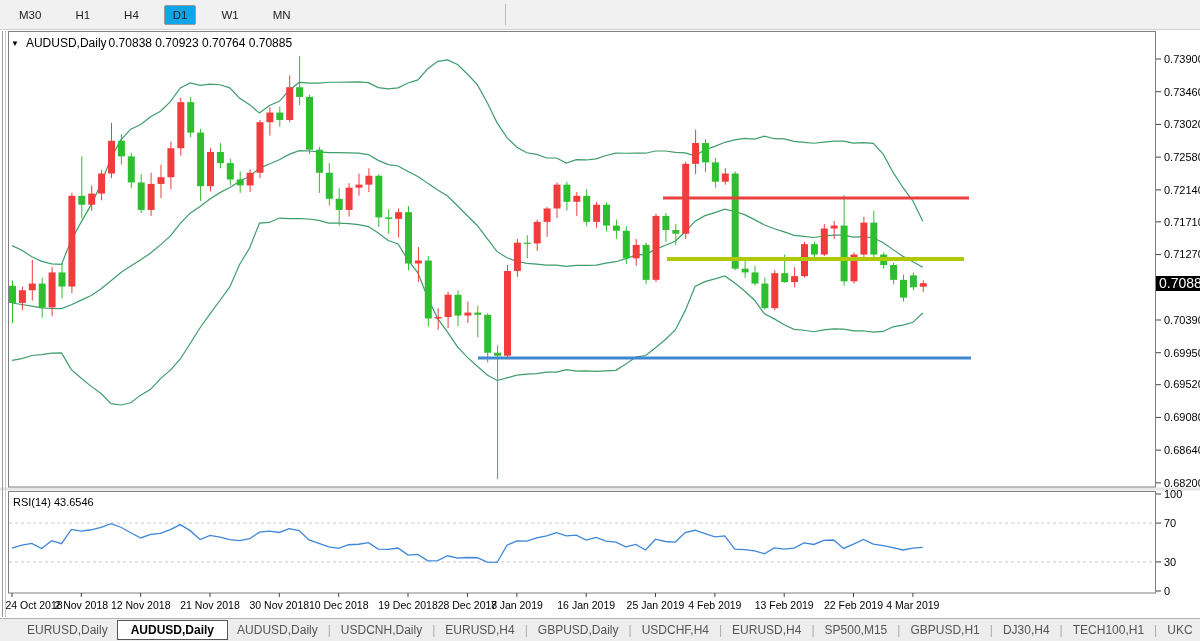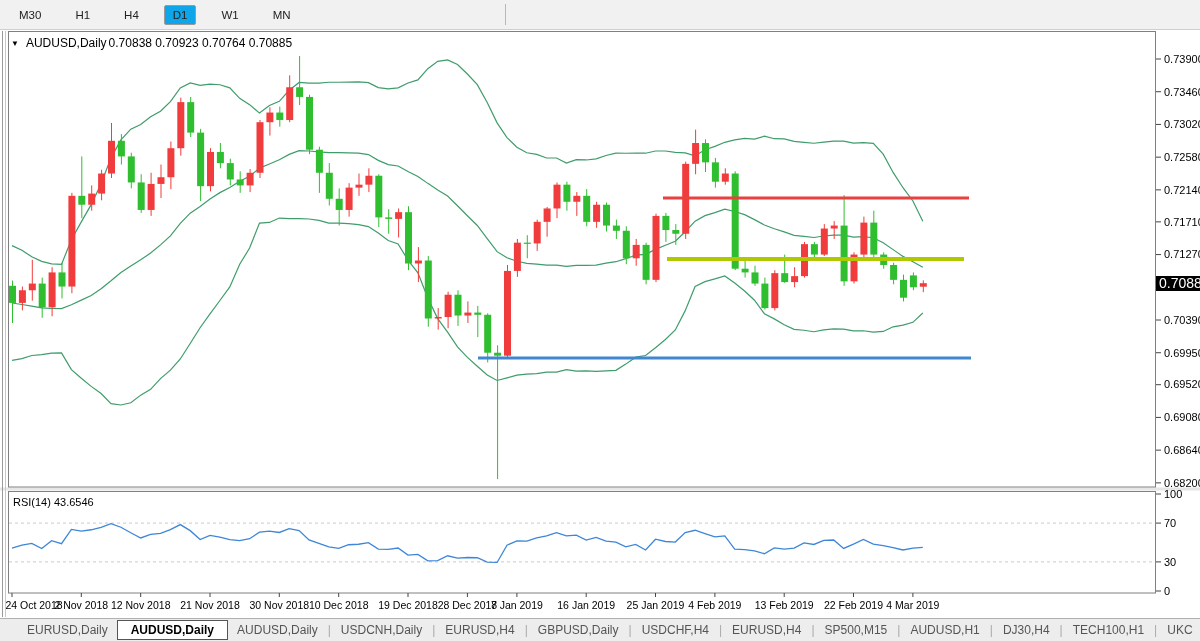--- a/index.html
+++ b/index.html
@@ -345,21 +345,21 @@
       <div class="tab">EURUSD,H4</div>
       <span class="tab-sep">|</span>
       <div class="tab">GBPUSD,Daily</div>
       <span class="tab-sep">|</span>
       <div class="tab">USDCHF,H4</div>
       <span class="tab-sep">|</span>
       <div class="tab">EURUSD,H4</div>
       <span class="tab-sep">|</span>
       <div class="tab">SP500,M15</div>
       <span class="tab-sep">|</span>
-      <div class="tab">AUDUSD,H1</div>
+      <div class="tab">GBPUSD,H1</div>
       <span class="tab-sep">|</span>
       <div class="tab">DJ30,H4</div>
       <span class="tab-sep">|</span>
       <div class="tab">TECH100,H1</div>
       <span class="tab-sep">|</span>
       <div class="tab">UKC</div>
       <div class="tab-arrows">
         <span>◂</span>
       </div>
     </div>

